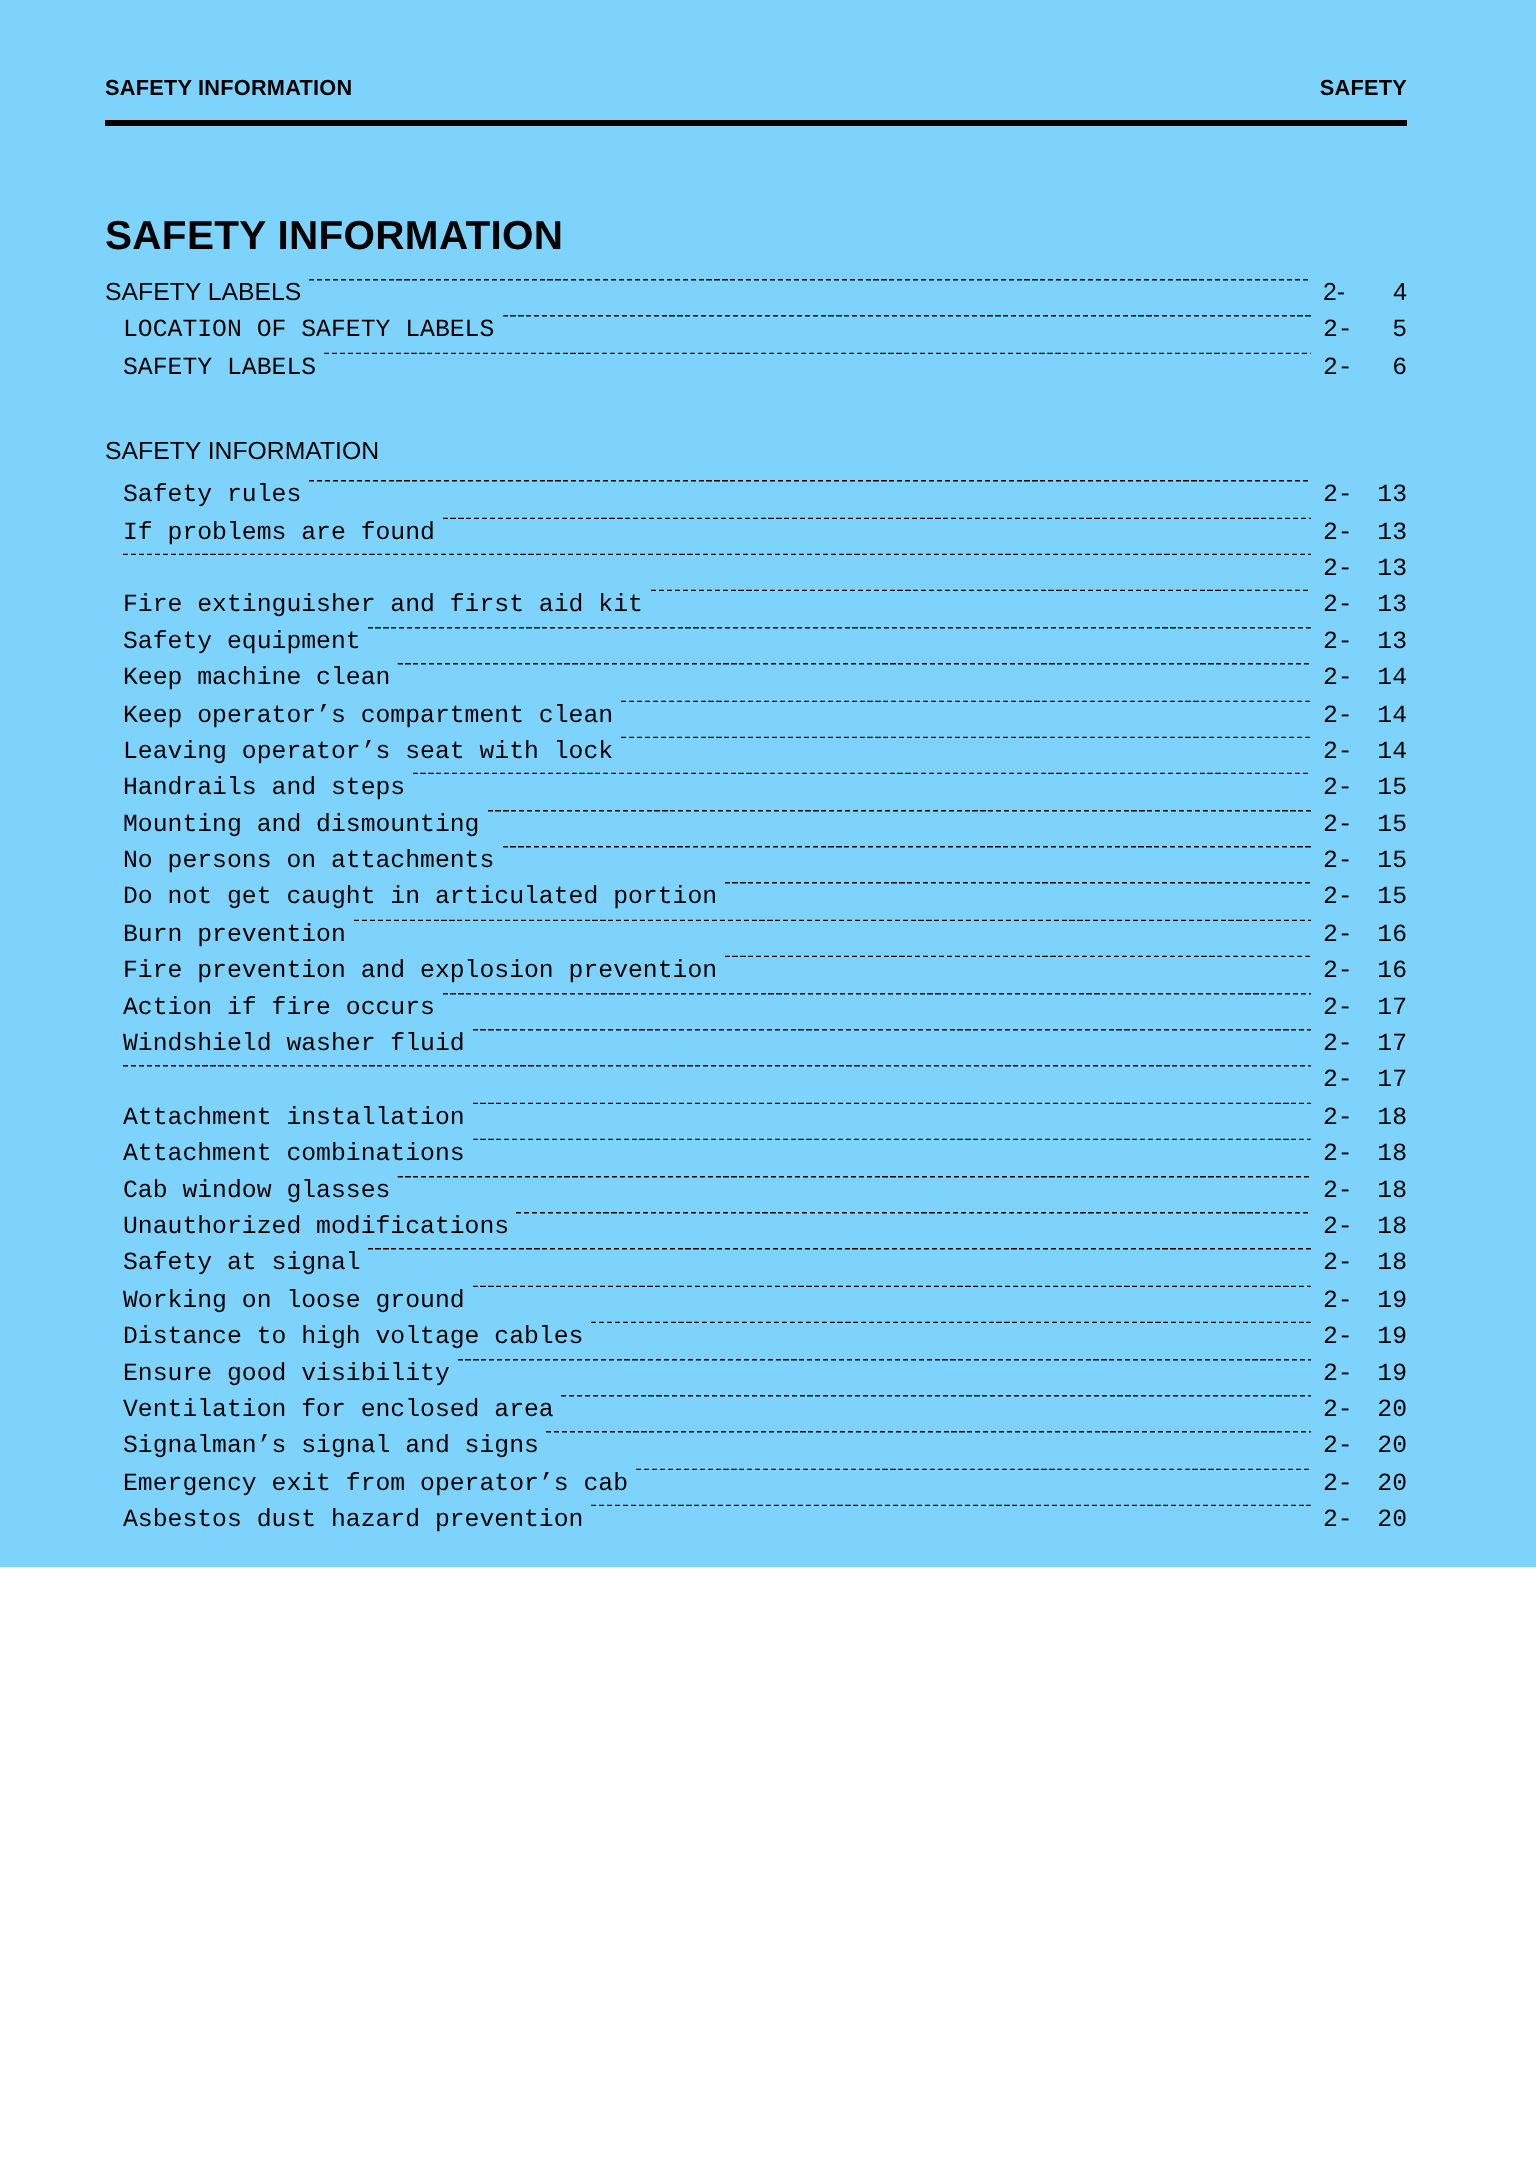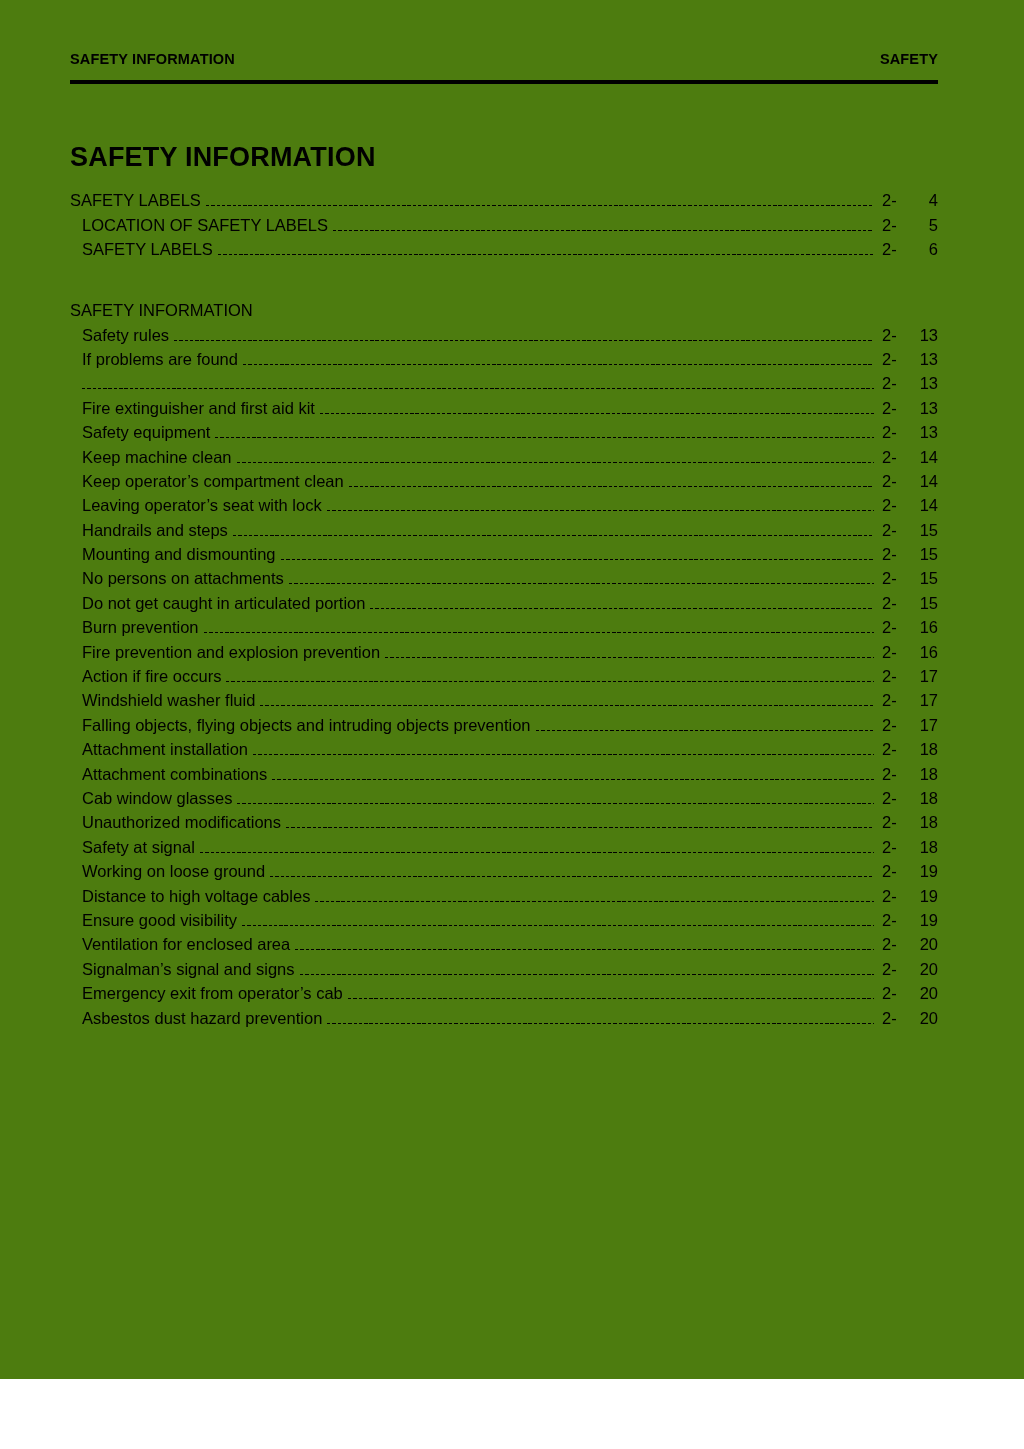--- a/index.html
+++ b/index.html
@@ -9,23 +9,23 @@
     background: #ffffff;
   }
   body {
     font-family: "Liberation Sans", sans-serif;
     color: #000000;
     -webkit-font-smoothing: antialiased;
   }
   .page {
     position: relative;
     width: 1024px;
-    height: 1379px;
+    height: 1045px;
     margin: 0 auto;
-    background: #4d7c0f;
+    background: #7dd3fc;
     overflow: hidden;
   }
 
   
   .page-header {
     position: absolute;
     left: 70px;
     top: 52px;
     width: 868px;
     display: flex;
@@ -71,30 +71,31 @@
   .toc-group {
     margin: 0;
     padding: 0;
   }
   .group-gap {
     height: 33px;
   }
 
   .toc-row {
     display: flex;
-    align-items: flex-end;
+    align-items: flex-start;
     height: 24.4px;
     white-space: nowrap;
     font-size: 16.5px;
   }
   .toc-row.level-0 {
     padding-left: 0px;
   }
   .toc-row.level-1 {
     padding-left: 12px;
+    font-family: Liberation Mono, monospace;
   }
   
   .toc-row.heading {
     padding-left: 0px;
     height: 28px;
   }
 
   .toc-label {
     flex: 0 0 auto;
     padding-right: 5px;
@@ -316,21 +317,20 @@
         </div>
         <div class="toc-row level-1">
           <span class="toc-label">Windshield washer fluid</span>
           <span class="toc-leader"></span>
           <span class="toc-pagenum">
             <span class="pg-chapter">2-</span>
             <span class="pg-number">17</span>
           </span>
         </div>
         <div class="toc-row level-1">
-          <span class="toc-label">Falling objects, flying objects and intruding objects prevention</span>
           <span class="toc-leader"></span>
           <span class="toc-pagenum">
             <span class="pg-chapter">2-</span>
             <span class="pg-number">17</span>
           </span>
         </div>
         <div class="toc-row level-1">
           <span class="toc-label">Attachment installation</span>
           <span class="toc-leader"></span>
           <span class="toc-pagenum">

